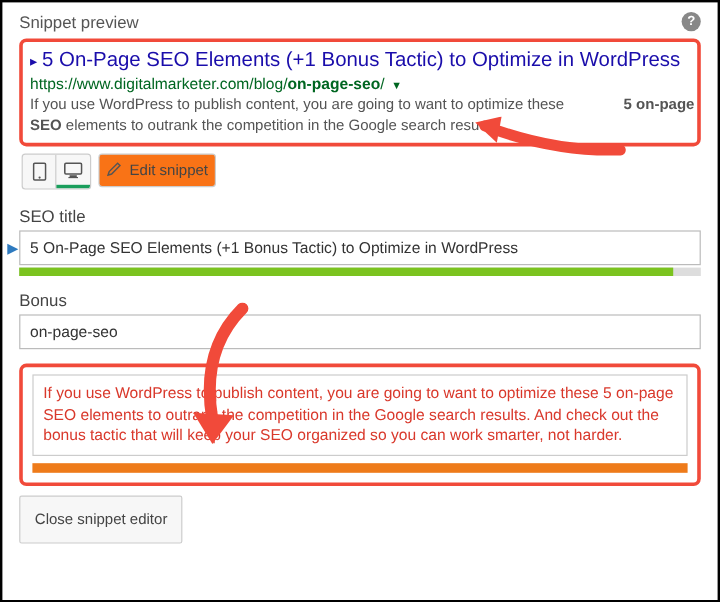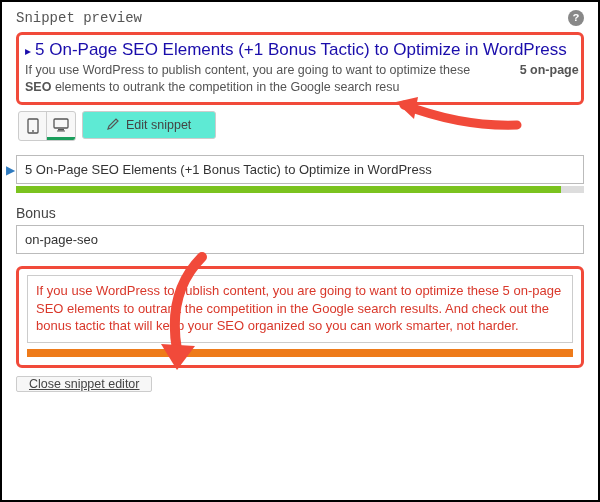--- a/index.html
+++ b/index.html
@@ -16,21 +16,20 @@
     border: 2px solid #000;
     padding: 8px 14px 10px 14px;
     position: relative;
     overflow: hidden;
   }
   .header-row {
     display: flex;
     justify-content: space-between;
     align-items: flex-start;
     margin-bottom: 6px;
-    font-family: Liberation Mono, monospace;
   }
   .section-title {
     font-size: 14px;
     color: #555;
   }
   .help-icon {
     width: 16px; height: 16px;
     border-radius: 50%;
     background: #888;
     color: #fff;
@@ -97,22 +96,22 @@
     font-size: 14px;
     color: #555;
     border-right: 1px solid #ccc;
     cursor: pointer;
   }
   .icon-btn:last-child { border-right: none; }
   .icon-btn.active { border-bottom: 3px solid #1a9e5c; }
   .edit-btn {
     border: 1px solid #ccc;
     border-radius: 3px;
-    background: #5eead4;
-    padding: 0 24px;
+    background: #f97316;
+    padding: 0 6px;
     height: 28px;
     display: flex;
     align-items: center;
     gap: 6px;
     font-size: 12.5px;
     color: #444;
     cursor: pointer;
   }
   .field-block { margin-bottom: 12px; position: relative; }
   .field-label {
@@ -166,46 +165,49 @@
     border: 1px solid #ccc;
   }
   .meta-progress {
     height: 8px;
     background: #ee7b1a;
     margin-top: 3px;
   }
   .close-btn {
     border: 1px solid #ccc;
     background: #f7f7f7;
-    padding: 0 12px;
+    padding: 12px 12px;
     font-size: 12.5px;
     color: #444;
     margin-top: 8px;
     cursor: pointer;
     border-radius: 2px;
-    text-decoration: underline;
   }
   
   .arrow { position: absolute; pointer-events: none; }
   .arrow svg { display: block; }
 </style>
 </head>
 <body>
 
 <div class="outer">
 
   <div class="header-row">
     <span class="section-title">Snippet preview</span>
     <span class="help-icon">?</span>
   </div>
 
   
   <div class="highlight-box">
     <div class="preview-title">
       <span class="caret">▸</span><span>5 On-Page SEO Elements (+1 Bonus Tactic) to Optimize in WordPress</span>
+    </div>
+    <div class="preview-url">
+      <span>https://www.digitalmarketer.com/blog/</span><span class="bold">on-page-seo</span><span>/</span>
+      <span class="dd">▼</span>
     </div>
     <div class="preview-desc">
       <span>If you use WordPress to publish content, you are going to want to optimize these </span><span class="bold">5 on-page SEO</span><span> elements to outrank the competition in the Google search resu</span>
     </div>
   </div>
 
   
   <div class="toolbar">
     <div class="icon-group">
       <div class="icon-btn">
@@ -227,20 +229,21 @@
         <svg width="13" height="13" viewBox="0 0 13 13">
             <path d="M1 12 L2 9 L9 2 L11 4 L4 11 Z" fill="none" stroke="#555" stroke-width="1.2"></path>
           </svg>
       </span>
       <span>Edit snippet</span>
     </div>
   </div>
 
   
   <div class="field-block">
+    <span class="field-label">SEO title</span>
     <div class="title-input-wrap">
       <span class="title-caret">▶</span>
       <input type="text" class="title-input" value="5 On-Page SEO Elements (+1 Bonus Tactic) to Optimize in WordPress" style="">
     </div>
     <div class="progress">
       <div class="bar" style="width:96%"></div>
     </div>
   </div>
 
   

